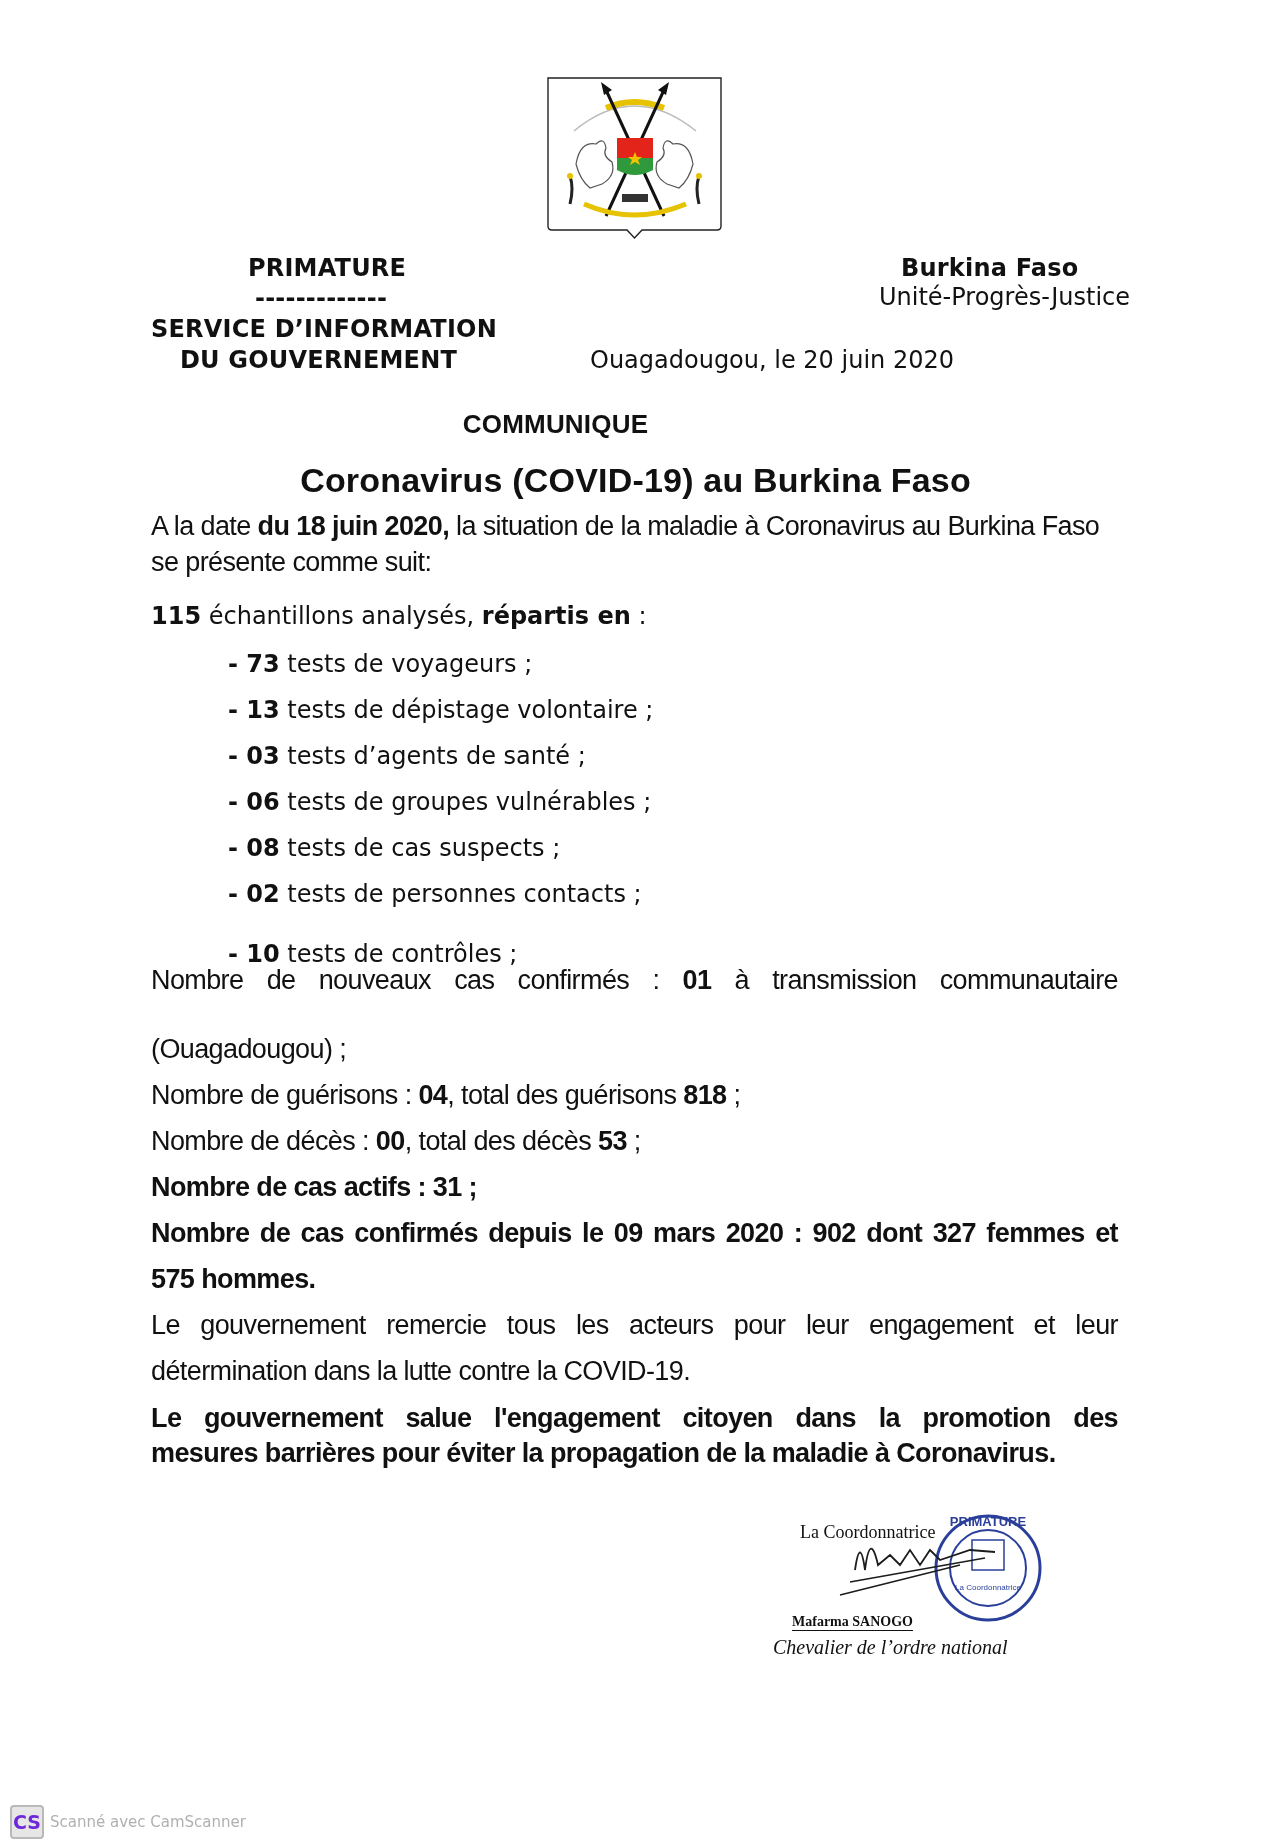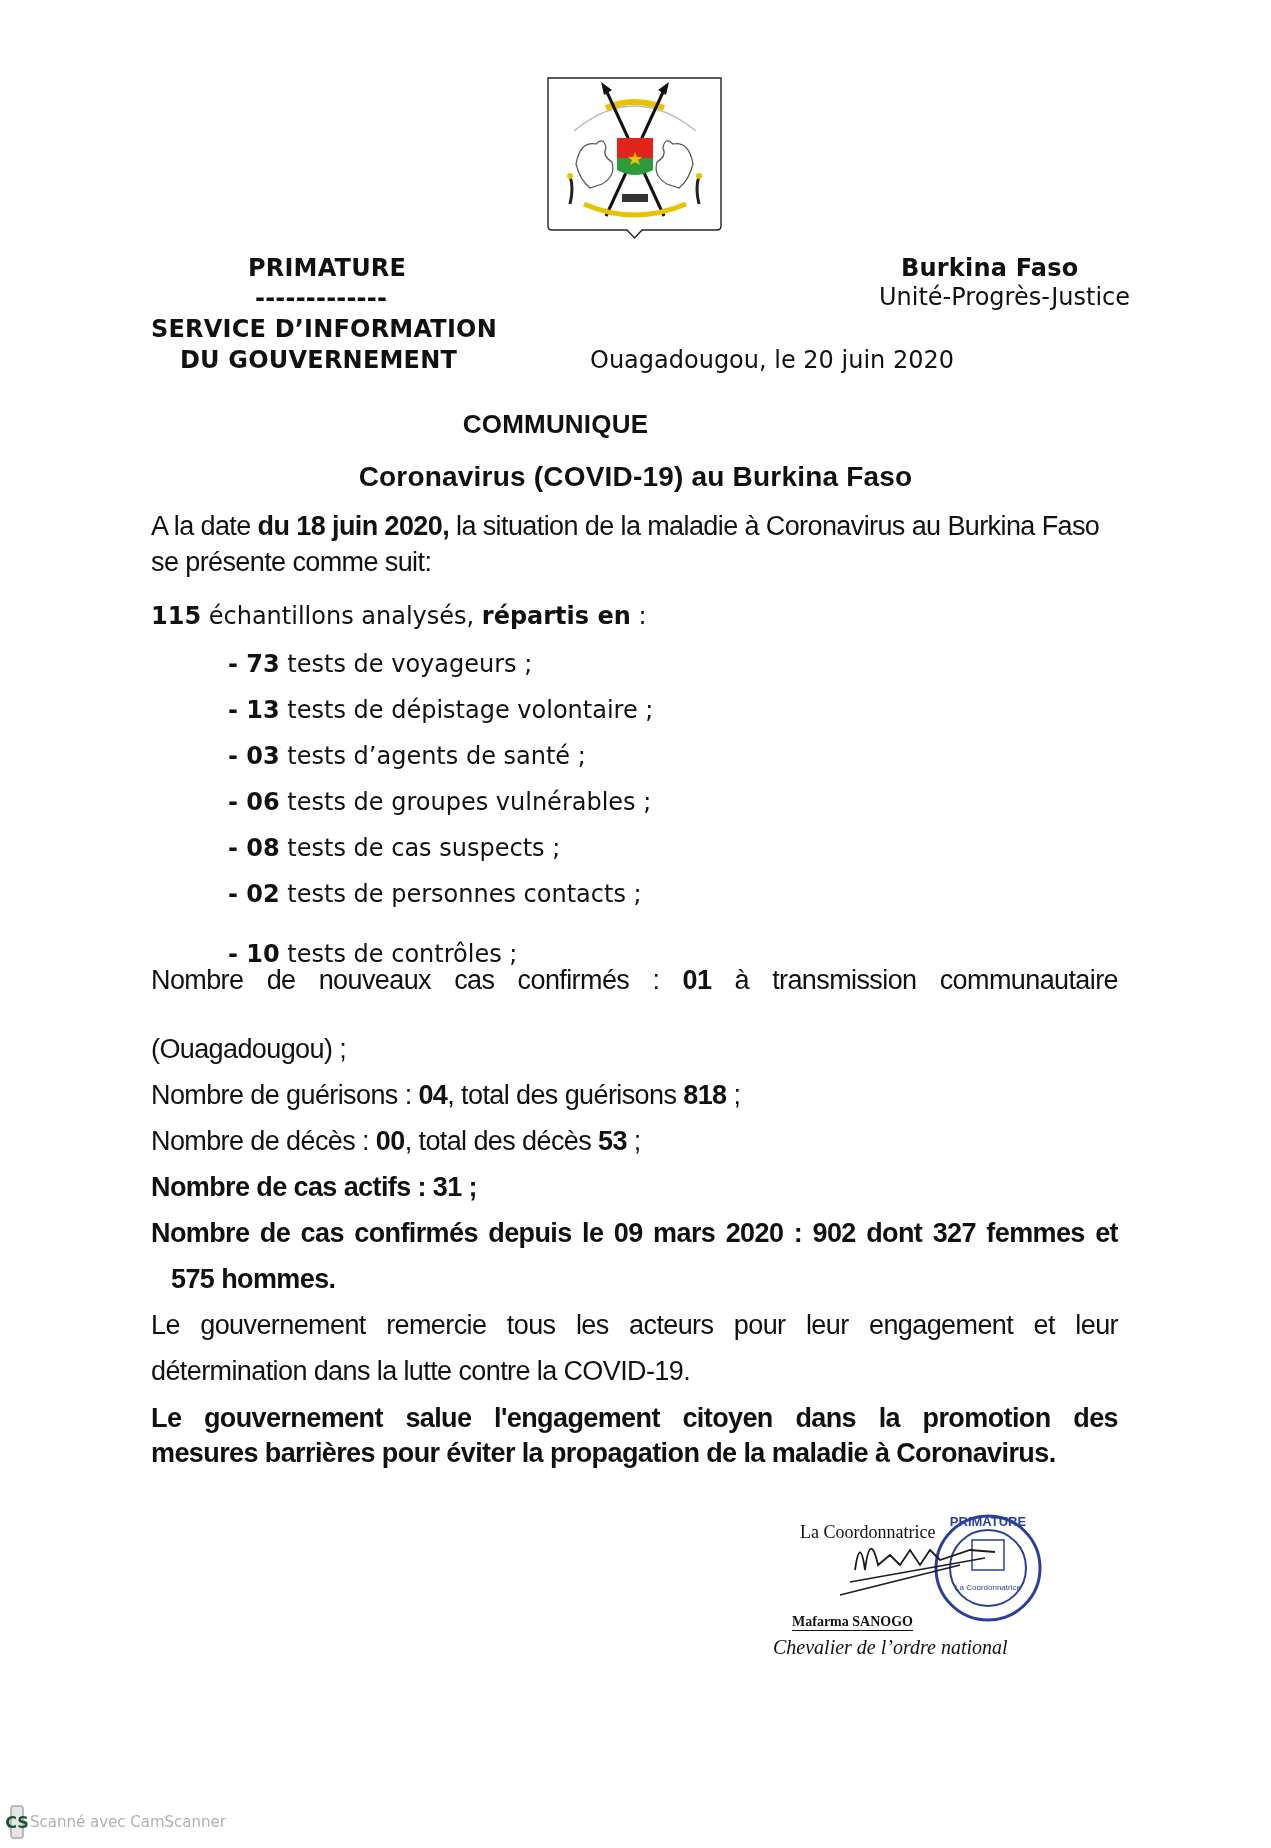--- a/index.html
+++ b/index.html
@@ -9,22 +9,22 @@
   .b { font-weight:bold; }
   .hdr { font-size:24px; font-weight:bold; letter-spacing:0.2px; }
   .txt { font-size:24px; line-height:1; white-space:nowrap; }
   .cond { font-family:"Liberation Sans", sans-serif; font-size:27px; letter-spacing:-0.6px; }
   .justify { width:967px; text-align:justify; text-align-last:justify; white-space:normal; }
   #emblem { left:546px; top:76px; width:177px; height:164px; }
   .list-item { left:228px; font-size:24px; white-space:nowrap; }
   #sig-block { left:770px; top:1510px; width:290px; height:150px; }
   .serif { font-family:"Liberation Serif", serif; }
   #watermark { left:10px; top:1805px; color:#b0b0b0; font-size:15px; display:flex; align-items:center; gap:6px; }
-  .cs-logo { width:14px; height:34px; border:2px solid #b9b9b9; border-radius:4px; background:#e6e6e6;
-             color:#14532d; font-weight:bold; font-size:16px; display:flex; align-items:center; justify-content:center;
+  .cs-logo { width:34px; height:34px; border:2px solid #b9b9b9; border-radius:4px; background:#e6e6e6;
+             color:#6d28d9; font-weight:bold; font-size:19px; display:flex; align-items:center; justify-content:center;
              box-sizing:border-box; font-family:"DejaVu Sans", sans-serif; }
 </style>
 </head>
 <body>
 
 <div id="emblem" class="abs">
   <svg width="177" height="164" viewBox="0 0 177 164">
     <path d="M2,2 H175 V150 Q175,154 171,154 H96 L88.5,162 L81,154 H6 Q2,154 2,150 Z" fill="#fff" stroke="#222" stroke-width="1.4"></path>
 
     <path d="M28,55 Q88,5 150,55" fill="none" stroke="#bbb" stroke-width="1.5"></path>
@@ -56,21 +56,21 @@
 <div class="abs hdr" style="left:248px; top:254px;">PRIMATURE</div>
 <div class="abs hdr" style="left:255px; top:284px;">-------------</div>
 <div class="abs hdr" style="left:151px; top:315px;">SERVICE D’INFORMATION</div>
 <div class="abs hdr" style="left:180px; top:346px;">DU GOUVERNEMENT</div>
 
 <div class="abs hdr" style="left:901px; top:254px;">Burkina Faso</div>
 <div class="abs txt" style="left:879px; top:285px;">Unité-Progrès-Justice</div>
 <div class="abs txt" style="left:590px; top:348px;">Ouagadougou, le 20 juin 2020</div>
 
 <div class="abs hdr" style="left:0; width:1111px; text-align:center; top:409px; font-family:'Liberation Sans',sans-serif; font-size:26px;">COMMUNIQUE</div>
-<div class="abs hdr" style="left:0; width:1271px; text-align:center; top:461px; font-family:'Liberation Sans',sans-serif; font-size:28px;">Coronavirus (COVID-19) au Burkina Faso</div>
+<div class="abs hdr" style="left:0; width:1271px; text-align:center; top:461px; font-family:'Liberation Sans',sans-serif; font-size:34px;">Coronavirus (COVID-19) au Burkina Faso</div>
 
 <div class="abs txt cond" style="left:151px; top:513px;">
   <span>A la date </span><span class="b">du 18 juin  2020,</span><span> la situation de la maladie à Coronavirus au Burkina Faso</span>
 </div>
 <div class="abs txt cond" style="left:151px; top:549px;">se présente comme suit:</div>
 
 <div class="abs txt" style="left:151px; top:604px;">
   <span class="b">115</span><span> échantillons analysés, </span><span class="b">répartis en</span><span> :</span>
 </div>
 
@@ -91,21 +91,21 @@
 </div>
 <div class="abs txt cond" style="left:151px; top:1036px;">(Ouagadougou) ;</div>
 <div class="abs txt cond" style="left:151px; top:1082px;">
   <span>Nombre de guérisons : </span><span class="b">04</span><span>, total des guérisons </span><span class="b">818</span><span> ;</span>
 </div>
 <div class="abs txt cond" style="left:151px; top:1128px;">
   <span>Nombre de décès : </span><span class="b">00</span><span>, total des décès </span><span class="b">53</span><span> ;</span>
 </div>
 <div class="abs txt cond b" style="left:151px; top:1174px;">Nombre de cas actifs : 31 ;</div>
 <div class="abs txt cond b justify" style="left:151px; top:1220px;">Nombre de cas confirmés depuis le 09 mars 2020 :  902 dont 327 femmes et</div>
-<div class="abs txt cond b" style="left:151px; top:1266px;margin-left:20px;">575 hommes.</div>
+<div class="abs txt cond b" style="left:151px; top:1266px;">575 hommes.</div>
 
 <div class="abs txt cond justify" style="left:151px; top:1312px;">Le gouvernement remercie tous les acteurs pour leur engagement et leur</div>
 <div class="abs txt cond" style="left:151px; top:1358px;">détermination dans la lutte contre la COVID-19.</div>
 <div class="abs txt cond b justify" style="left:151px; top:1405px;">Le gouvernement salue l'engagement citoyen dans la promotion des</div>
 <div class="abs txt cond b" style="left:151px; top:1440px;">mesures barrières pour éviter la propagation de la maladie à Coronavirus.</div>
 
 <div id="sig-block" class="abs">
   <div class="abs serif" style="left:30px; top:12px; font-size:18px;">La Coordonnatrice</div>
   <svg class="abs" style="left:0; top:0;" width="290" height="150" viewBox="0 0 290 150">
     <circle cx="218" cy="58" r="52" fill="none" stroke="#2a3f9a" stroke-width="3"></circle>

